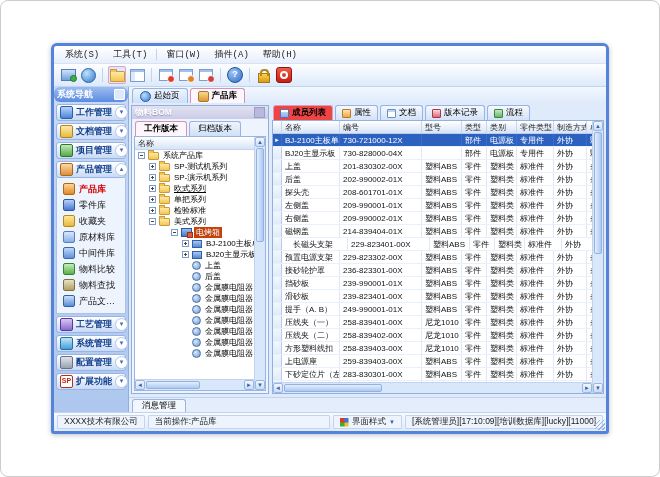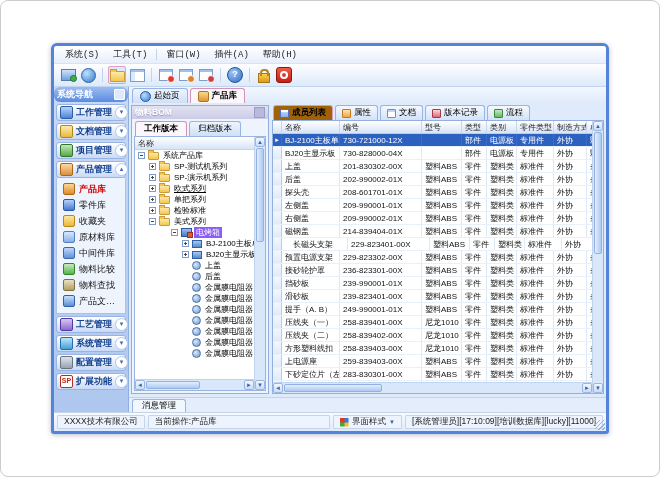--- a/index.html
+++ b/index.html
@@ -101,38 +101,38 @@
   .exp{width:7px;height:7px;flex:none;border:1px solid #7e9ccb;background:#fff;position:relative;margin-right:2px;box-sizing:border-box;}
   .exp::before{content:"";position:absolute;left:1px;right:1px;top:2px;height:1px;background:#444;}
   .exp.plus::after{content:"";position:absolute;top:1px;bottom:1px;left:2px;width:1px;background:#444;}
   .t-folder{width:11px;height:8px;background:linear-gradient(#ffe9a8,#f4c64f);border:1px solid #c79b3e;border-radius:1px;position:relative;flex:none;margin:0 2px 0 1px;box-sizing:border-box;}
   .t-folder::before{content:"";position:absolute;top:-3px;left:-1px;width:4px;height:2px;background:#f4c64f;border:1px solid #c79b3e;border-bottom:none;}
   .t-prod{width:11px;height:9px;background:linear-gradient(#9cc0f0,#4878c8);border:1px solid #2c58a0;flex:none;margin:0 2px 0 1px;position:relative;box-sizing:border-box;}
   .t-prod::after{content:"";position:absolute;right:-2px;bottom:-2px;width:4px;height:4px;background:#e05838;border:1px solid #a03018;}
   .t-board{width:10px;height:8px;background:linear-gradient(#a8c8f0,#5888d0);border:1px solid #3060a8;flex:none;margin:0 2px 0 1px;box-sizing:border-box;}
   .t-part{width:9px;height:9px;border-radius:50%;background:radial-gradient(circle at 35% 35%,#d8e8fc,#7098d0);border:1px solid #4870a8;flex:none;margin:0 2px 0 1px;box-sizing:border-box;}
   .tlbl{padding:0 2px;}
-  .tree-row.sel .tlbl{background:#8b5cf6;color:#fff;}
+  .tree-row.sel .tlbl{background:#c2410c;color:#fff;}
 
   
   .vbar{width:10px;flex:none;background:#d9e7fb;border-left:1px solid #c2d3ee;display:flex;flex-direction:column;align-items:stretch;}
   .hbar{height:10px;flex:none;background:#d9e7fb;border-top:1px solid #c2d3ee;display:flex;align-items:stretch;}
   .sbtn{flex:none;background:linear-gradient(#f2f7fe,#cadcf6);border:1px solid #9ab7e4;border-radius:2px;color:#3a62a8;font-size:6px;display:flex;align-items:center;justify-content:center;box-sizing:border-box;}
   .vbar .sbtn{height:10px;}
   .hbar .sbtn{width:10px;}
   .vthumb{flex:none;margin:1px 1px;background:linear-gradient(90deg,#e4eefc,#aec9f2);border:1px solid #92b2e4;border-radius:2px;}
   .hthumb{flex:none;margin:1px 1px;background:linear-gradient(#e4eefc,#aec9f2);border:1px solid #92b2e4;border-radius:2px;}
   .sspace{flex:1;}
 
   
   .members{flex:1;display:flex;flex-direction:column;min-width:0;min-height:0;}
   .mtabs{height:15px;flex:none;display:flex;align-items:flex-end;gap:2px;padding-left:1px;}
   .mtab{height:15px;display:flex;align-items:center;gap:3px;padding:0 6px;font-size:8.5px;border:1px solid #98b4e4;border-bottom:none;
     border-radius:3px 3px 0 0;background:linear-gradient(#f5f9ff,#d3e2f7);box-sizing:border-box;white-space:nowrap;}
-  .mtab.active{background:#a16207;border-color:#dc9cc0;font-weight:bold;}
+  .mtab.active{background:#ef4444;border-color:#dc9cc0;font-weight:bold;}
   .mi{width:9px;height:9px;flex:none;border-radius:1px;box-sizing:border-box;}
   .mi-list-icon{background:linear-gradient(#cfe0f8,#89aee6);border:1px solid #4a74c8;box-shadow:inset 0 2px 0 #fff;}
   .mi-property-icon{background:linear-gradient(#ffe2b8,#f0a848);border:1px solid #c07818;}
   .mi-document-icon{background:#fff;border:1px solid #6a8cc8;box-shadow:inset 0 2px 0 #bcd4f4;}
   .mi-version-icon{background:linear-gradient(#f8d8dc,#e06878);border:1px solid #a83848;}
   .mi-flow-icon{background:linear-gradient(#c8e8c8,#68b868);border:1px solid #388838;}
   .grid-wrap{flex:1;border:1px solid #93afe0;background:#fff;display:flex;min-height:0;box-sizing:border-box;}
   .grid-main{flex:1;display:flex;flex-direction:column;min-width:0;overflow:hidden;}
   .grid-header{display:flex;height:12px;flex:none;background:linear-gradient(#ffffff,#d6e4f7);border-bottom:1px solid #b9cdea;overflow:hidden;}
   .gh{font-size:8px;color:#222;padding:0 3px;border-right:1px solid #c5d6ee;display:flex;align-items:center;flex:none;box-sizing:border-box;white-space:nowrap;overflow:hidden;}

